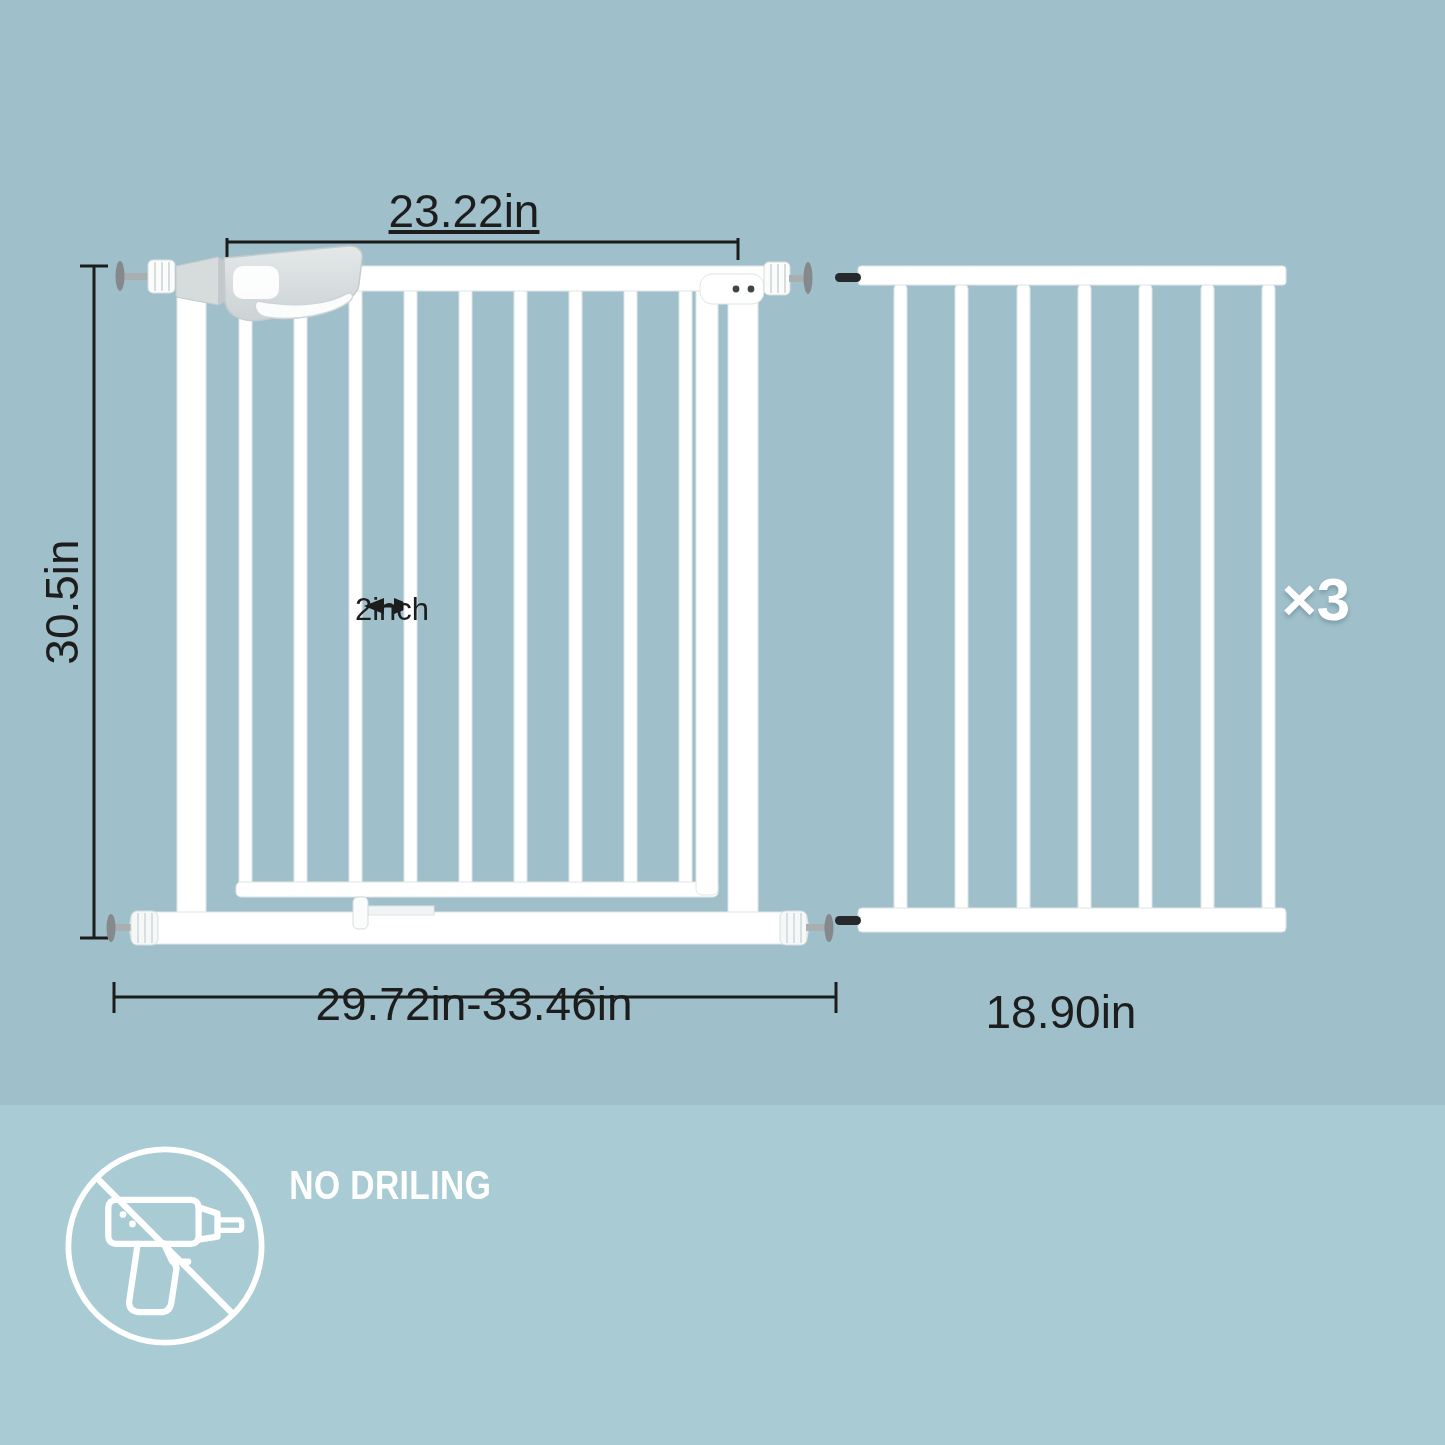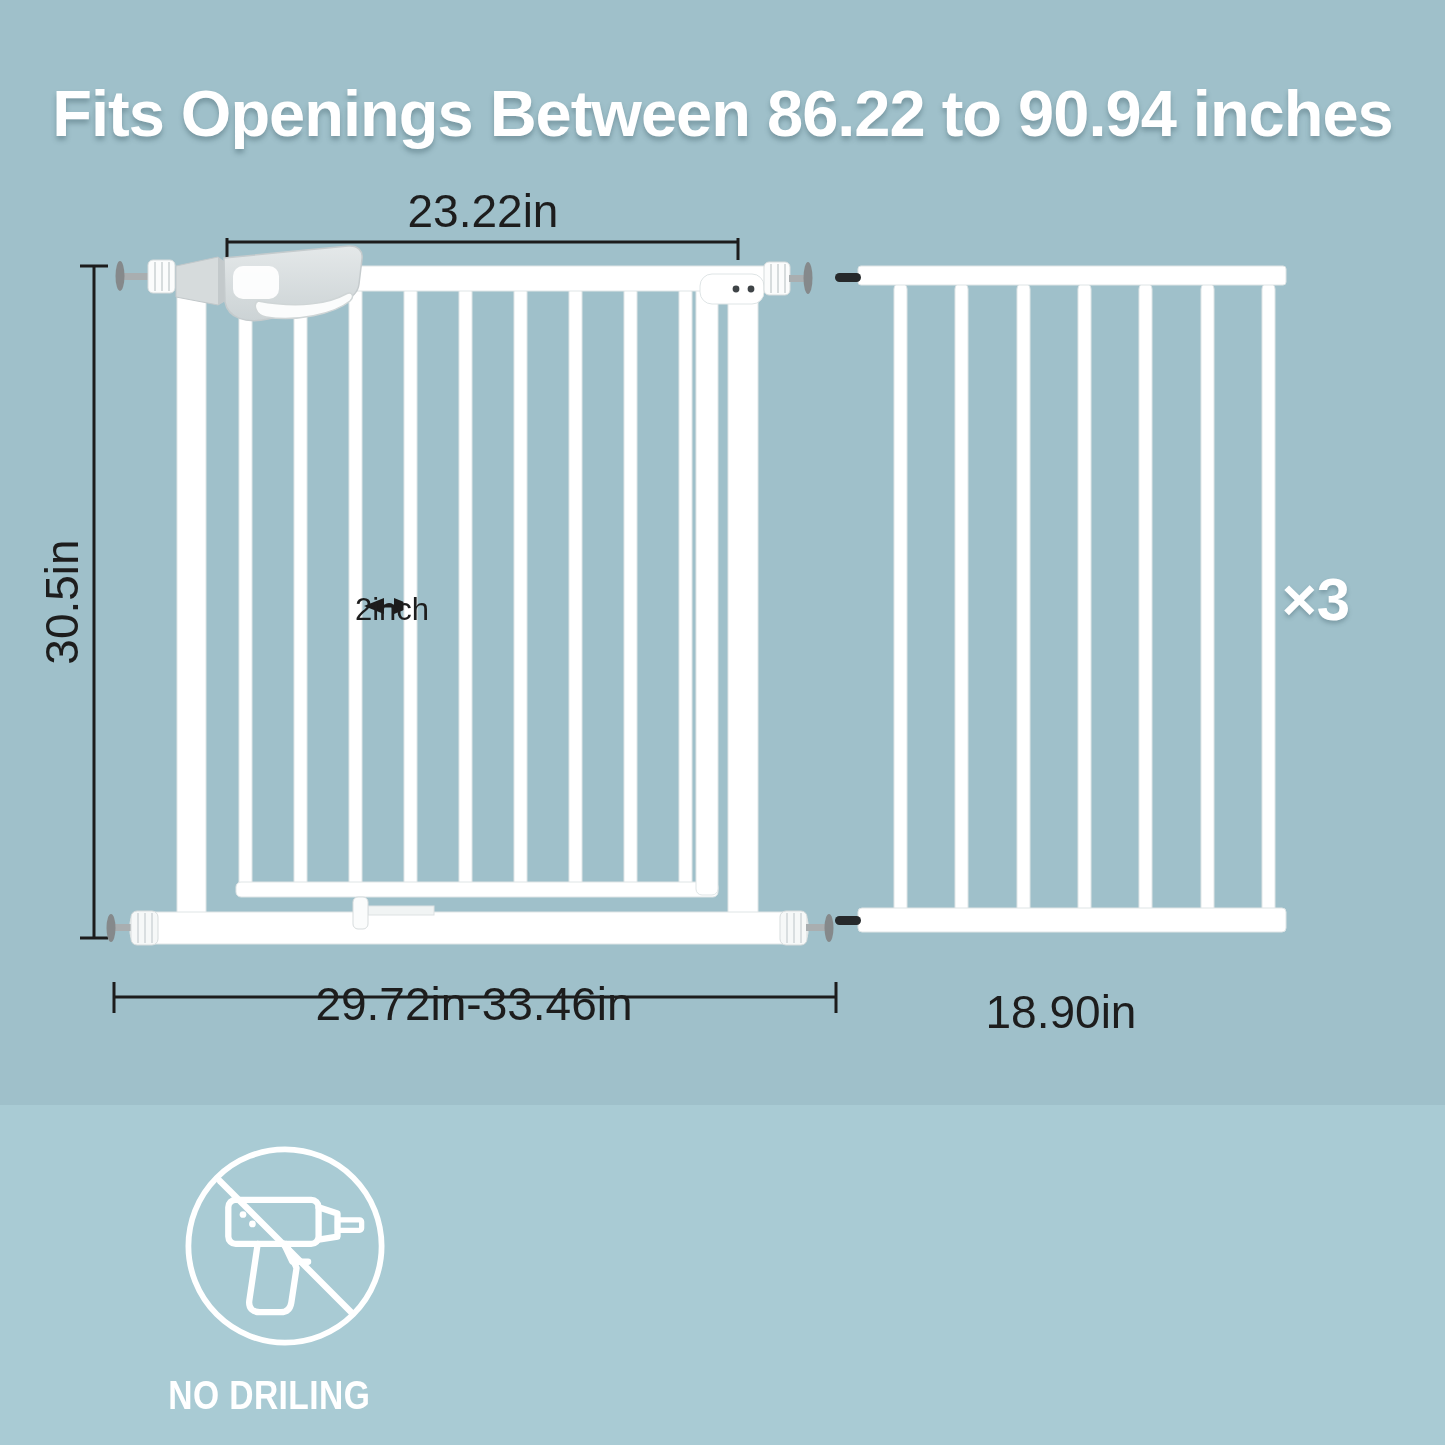--- a/index.html
+++ b/index.html
@@ -12,33 +12,32 @@
   .title{position:absolute;left:0;top:76px;width:1445px;text-align:center;
         font-size:65px;font-weight:bold;color:#ffffff;letter-spacing:-1px;
         text-shadow:0 4px 5px rgba(60,90,100,0.40);white-space:nowrap;}
   .dim-label{position:absolute;color:#1d1d1d;font-size:46px;white-space:nowrap;
         transform:translate(-50%,-50%);}
   .dim-label.small{font-size:31px;}
   .dim-label.rot{transform:translate(-50%,-50%) rotate(-90deg);}
   .qty-label{position:absolute;color:#ffffff;font-size:60px;font-weight:bold;
         transform:translate(-50%,-50%);text-shadow:0 3px 4px rgba(60,90,100,0.35);}
   .gate-svg{position:absolute;left:0;top:0;}
-  .feature{display:flex;flex-direction:column;align-items:flex-end;width:330px;margin-top:36px;}
+  .feature{display:flex;flex-direction:row;align-items:flex-start;width:330px;margin-top:36px;}
   .feature .icon-wrap{width:210px;height:210px;}
   .feature .label{margin-top:22px;color:#ffffff;font-size:40px;font-weight:bold;
         white-space:nowrap;transform:scaleX(0.84);letter-spacing:0.5px;}
 </style>
 </head>
 <body>
 
 <div class="page">
 
   <div class="top-section">
 
-    <div class="title">Fits Openings Between 86.22 to 90.94 inches</div>
 
     <svg class="gate-svg" width="1445" height="1445" viewBox="0 0 1445 1445">
       <defs>
         <linearGradient id="latchGrad" x1="0" y1="0" x2="0" y2="1">
           <stop offset="0" stop-color="#e4e8e9"></stop>
           <stop offset="1" stop-color="#ccd3d5"></stop>
         </linearGradient>
       </defs>
 
       <g stroke="#1c1c1c" stroke-width="3">
@@ -155,21 +154,21 @@
         </g>
         <rect x="858" y="266" width="428" height="19" rx="3"></rect>
         <rect x="858" y="908" width="428" height="24" rx="4"></rect>
       </g>
       <g fill="#26292b">
         <rect x="835" y="273" width="26" height="9" rx="4.5"></rect>
         <rect x="835" y="916" width="26" height="9" rx="4.5"></rect>
       </g>
     </svg>
 
-    <div class="dim-label" style="left:483px;top:211px;">23.22in</div>
+    <div class="dim-label" style="left:464px;top:211px;text-decoration:underline;">23.22in</div>
     <div class="dim-label rot" style="left:62px;top:602px;">30.5in</div>
     <div class="dim-label small" style="left:392px;top:562px;margin-top:48px;">2inch</div>
     <div class="dim-label" style="left:474px;top:1004px;">29.72in-33.46in</div>
     <div class="dim-label" style="left:1061px;top:1012px;">18.90in</div>
     <div class="qty-label" style="left:1316px;top:599px;">×3</div>
   </div>
 
   <div class="bottom-band">
 
     <div class="feature">

